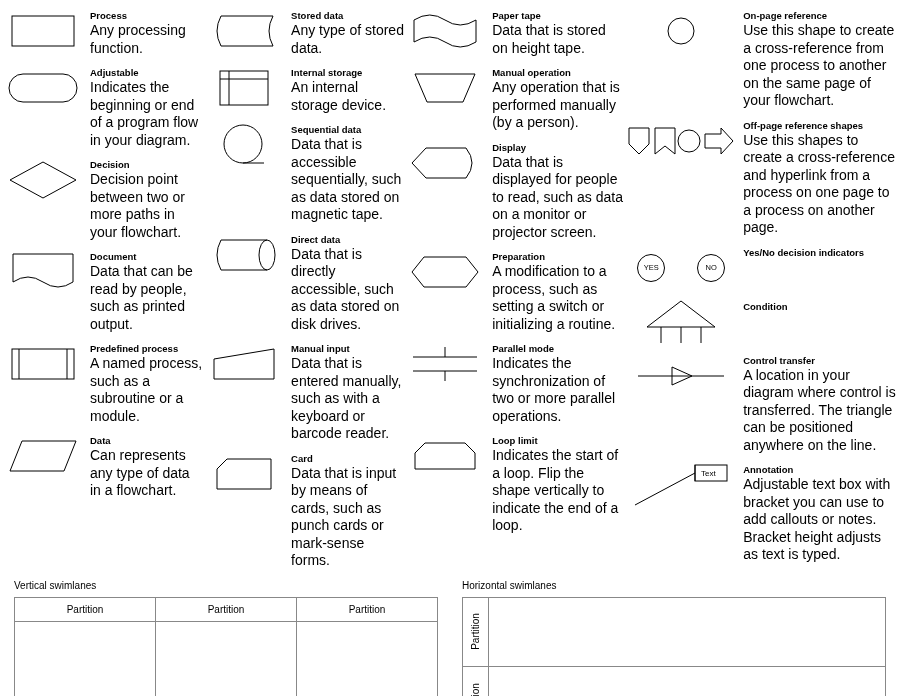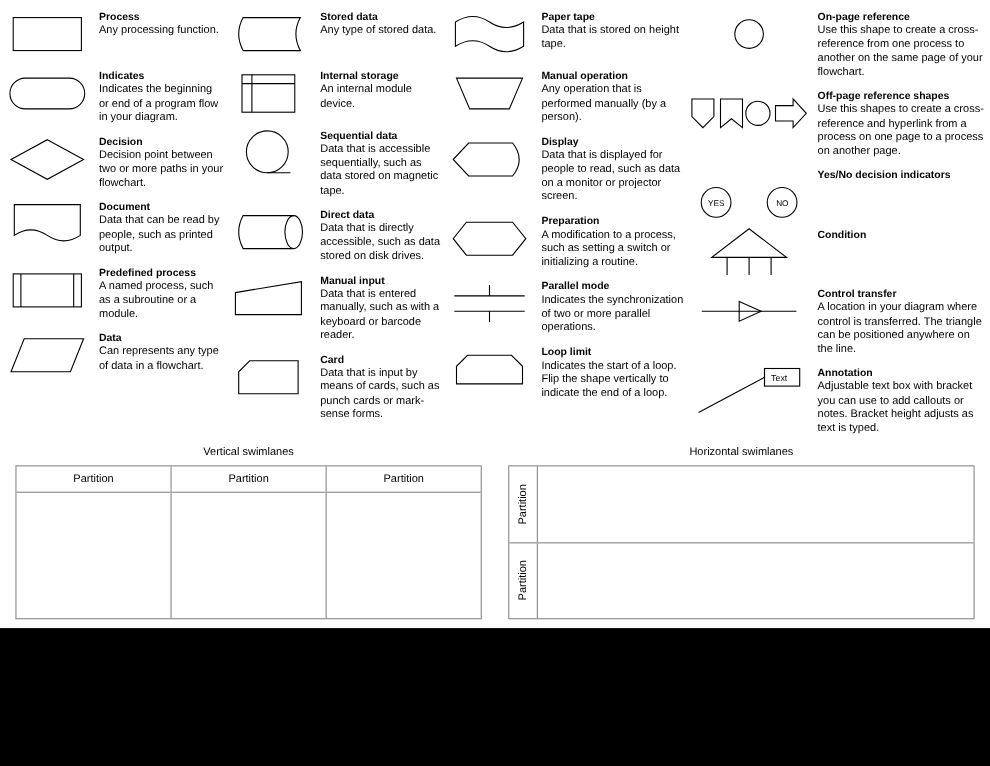--- a/index.html
+++ b/index.html
@@ -36,31 +36,31 @@
     width: 78px;
     height: 46px;
     flex-shrink: 0;
     display: flex;
     align-items: center;
     justify-content: center;
   }
   .col4 .shape { width: 108px; }
   .text { flex: 1; padding-top: 2px; }
   .title { font-weight: bold; font-size: 9.5px; margin-bottom: 1px; }
-  .desc { font-size: 10px; line-height: 1.25; color: #000; }
+  .desc { font-size: 14px; line-height: 1.25; color: #000; }
   svg { display: block; }
 
   .swim-section {
     display: flex;
     gap: 24px;
     padding: 0 10px 8px 10px;
     margin-top: 10px;
   }
   .swim-block { flex: 1; }
-  .swim-title { text-align: center; font-size: 10px; margin-bottom: 6px; }
+  .swim-title { text-align: left; font-size: 10px; margin-bottom: 6px; }
   .vswim {
     border: 1px solid #888;
     display: flex;
     height: 140px;
   }
   .vswim .lane { flex: 1; border-right: 1px solid #888; }
   .vswim .lane:last-child { border-right: none; }
   .vswim .lane-head { border-bottom: 1px solid #888; text-align: center; padding: 6px 0; font-size: 10px; }
   .hswim {
     border: 1px solid #888;
@@ -112,21 +112,21 @@
           <div class="desc">Any processing function.</div>
         </div>
       </div>
       <div class="item">
         <div class="shape">
           <svg width="70" height="30">
               <rect x="1" y="1" width="68" height="28" rx="14" ry="14" fill="none" stroke="#000"></rect>
             </svg>
         </div>
         <div class="text">
-          <div class="title">Indicates</div>
+          <div class="title">Adjustable</div>
           <div class="desc">Indicates the beginning or end of a program flow in your diagram.</div>
         </div>
       </div>
       <div class="item">
         <div class="shape">
           <svg width="70" height="40">
               <polygon points="35,2 68,20 35,38 2,20" fill="none" stroke="#000"></polygon>
             </svg>
         </div>
         <div class="text">
@@ -186,21 +186,21 @@
       <div class="item">
         <div class="shape">
           <svg width="50" height="36">
               <rect x="1" y="1" width="48" height="34" fill="none" stroke="#000"></rect>
               <line x1="10" y1="1" x2="10" y2="35" stroke="#000"></line>
               <line x1="1" y1="9" x2="49" y2="9" stroke="#000"></line>
             </svg>
         </div>
         <div class="text">
           <div class="title">Internal storage</div>
-          <div class="desc">An internal module device.</div>
+          <div class="desc">An internal storage device.</div>
         </div>
       </div>
       <div class="item">
         <div class="shape">
           <svg width="44" height="44">
               <circle cx="21" cy="21" r="19" fill="none" stroke="#000"></circle>
               <line x1="21" y1="40" x2="42" y2="40" stroke="#000"></line>
             </svg>
         </div>
         <div class="text">
@@ -336,21 +336,21 @@
             <circle cx="62" cy="15" r="11" fill="none" stroke="#000"></circle>
             <polygon points="78,8 94,8 94,2 106,15 94,28 94,22 78,22" fill="none" stroke="#000"></polygon>
           </svg>
         </div>
         <div class="text">
           <div class="title">Off-page reference shapes</div>
           <div class="desc">Use this shapes to create a cross-reference and hyperlink from a process on one page to a process on another page.</div>
         </div>
       </div>
       <div class="item">
-        <div class="shape" style="gap:10px;align-items:flex-end;">
+        <div class="shape" style="gap:10px;">
           <span class="yn-circle">YES</span>
           <span style="width:12px;display:inline-block"></span>
           <span class="yn-circle">NO</span>
         </div>
         <div class="text">
           <div class="title">Yes/No decision indicators</div>
         </div>
       </div>
       <div class="item">
         <div class="shape">

